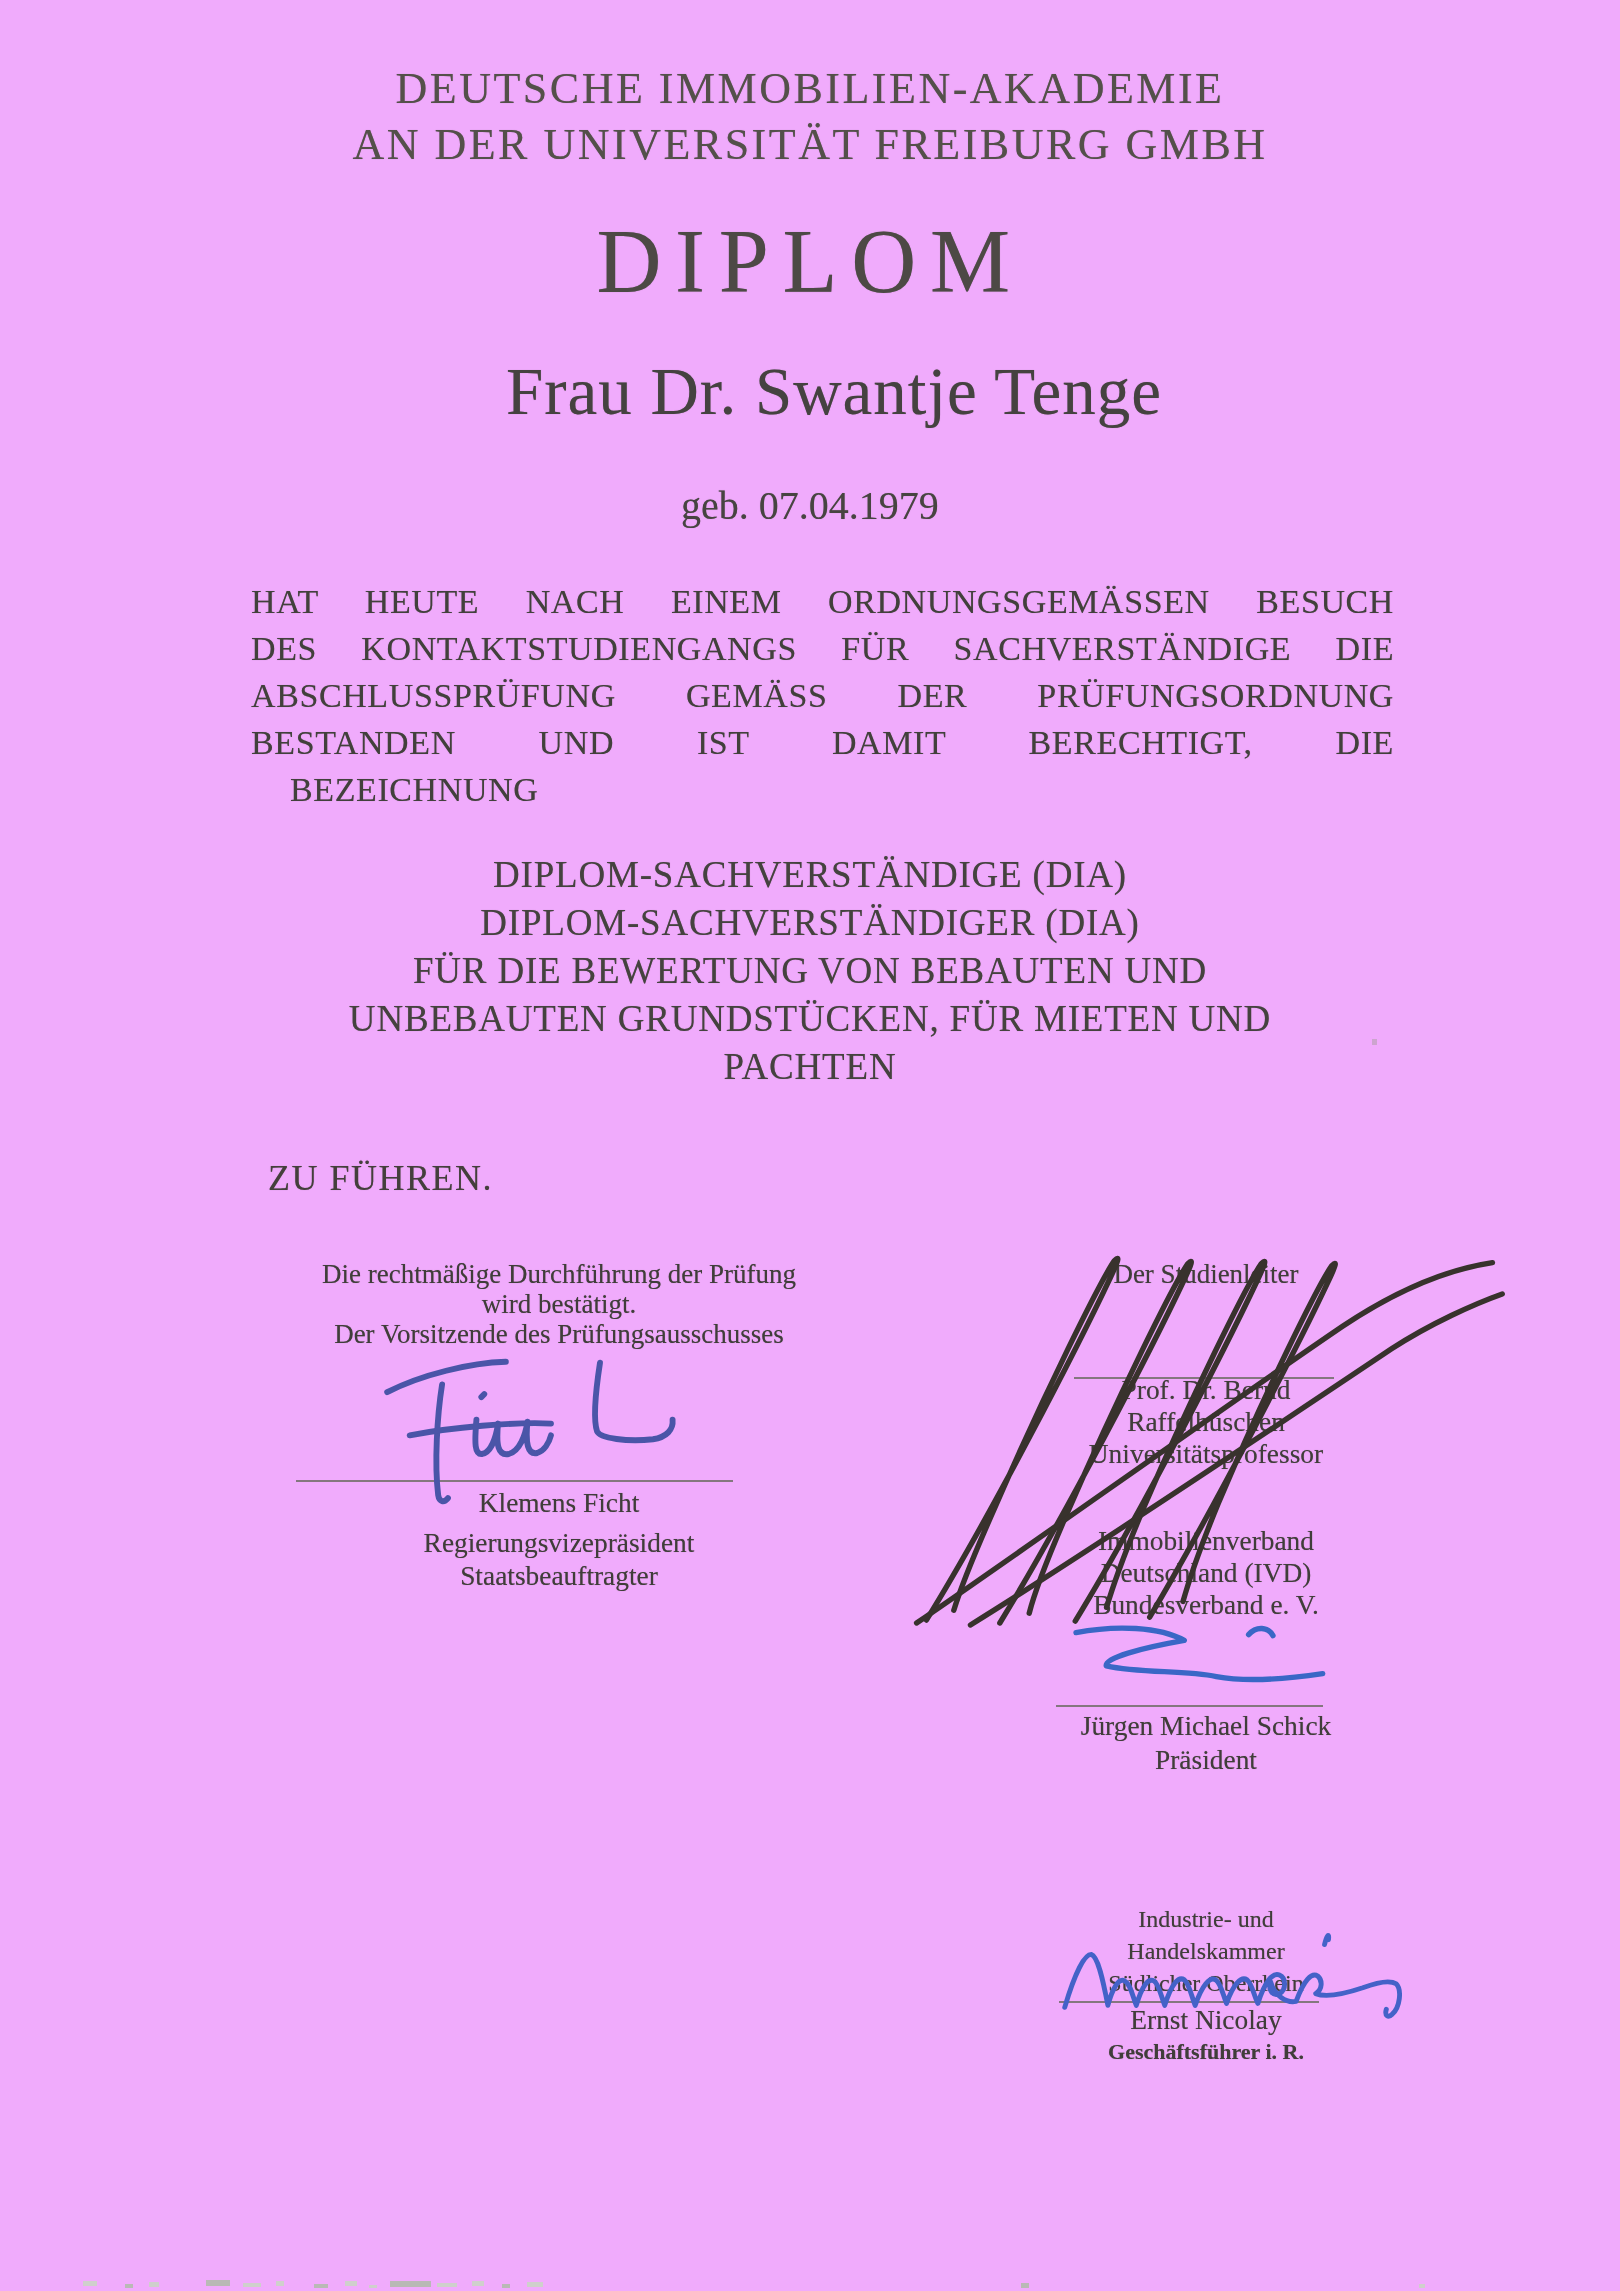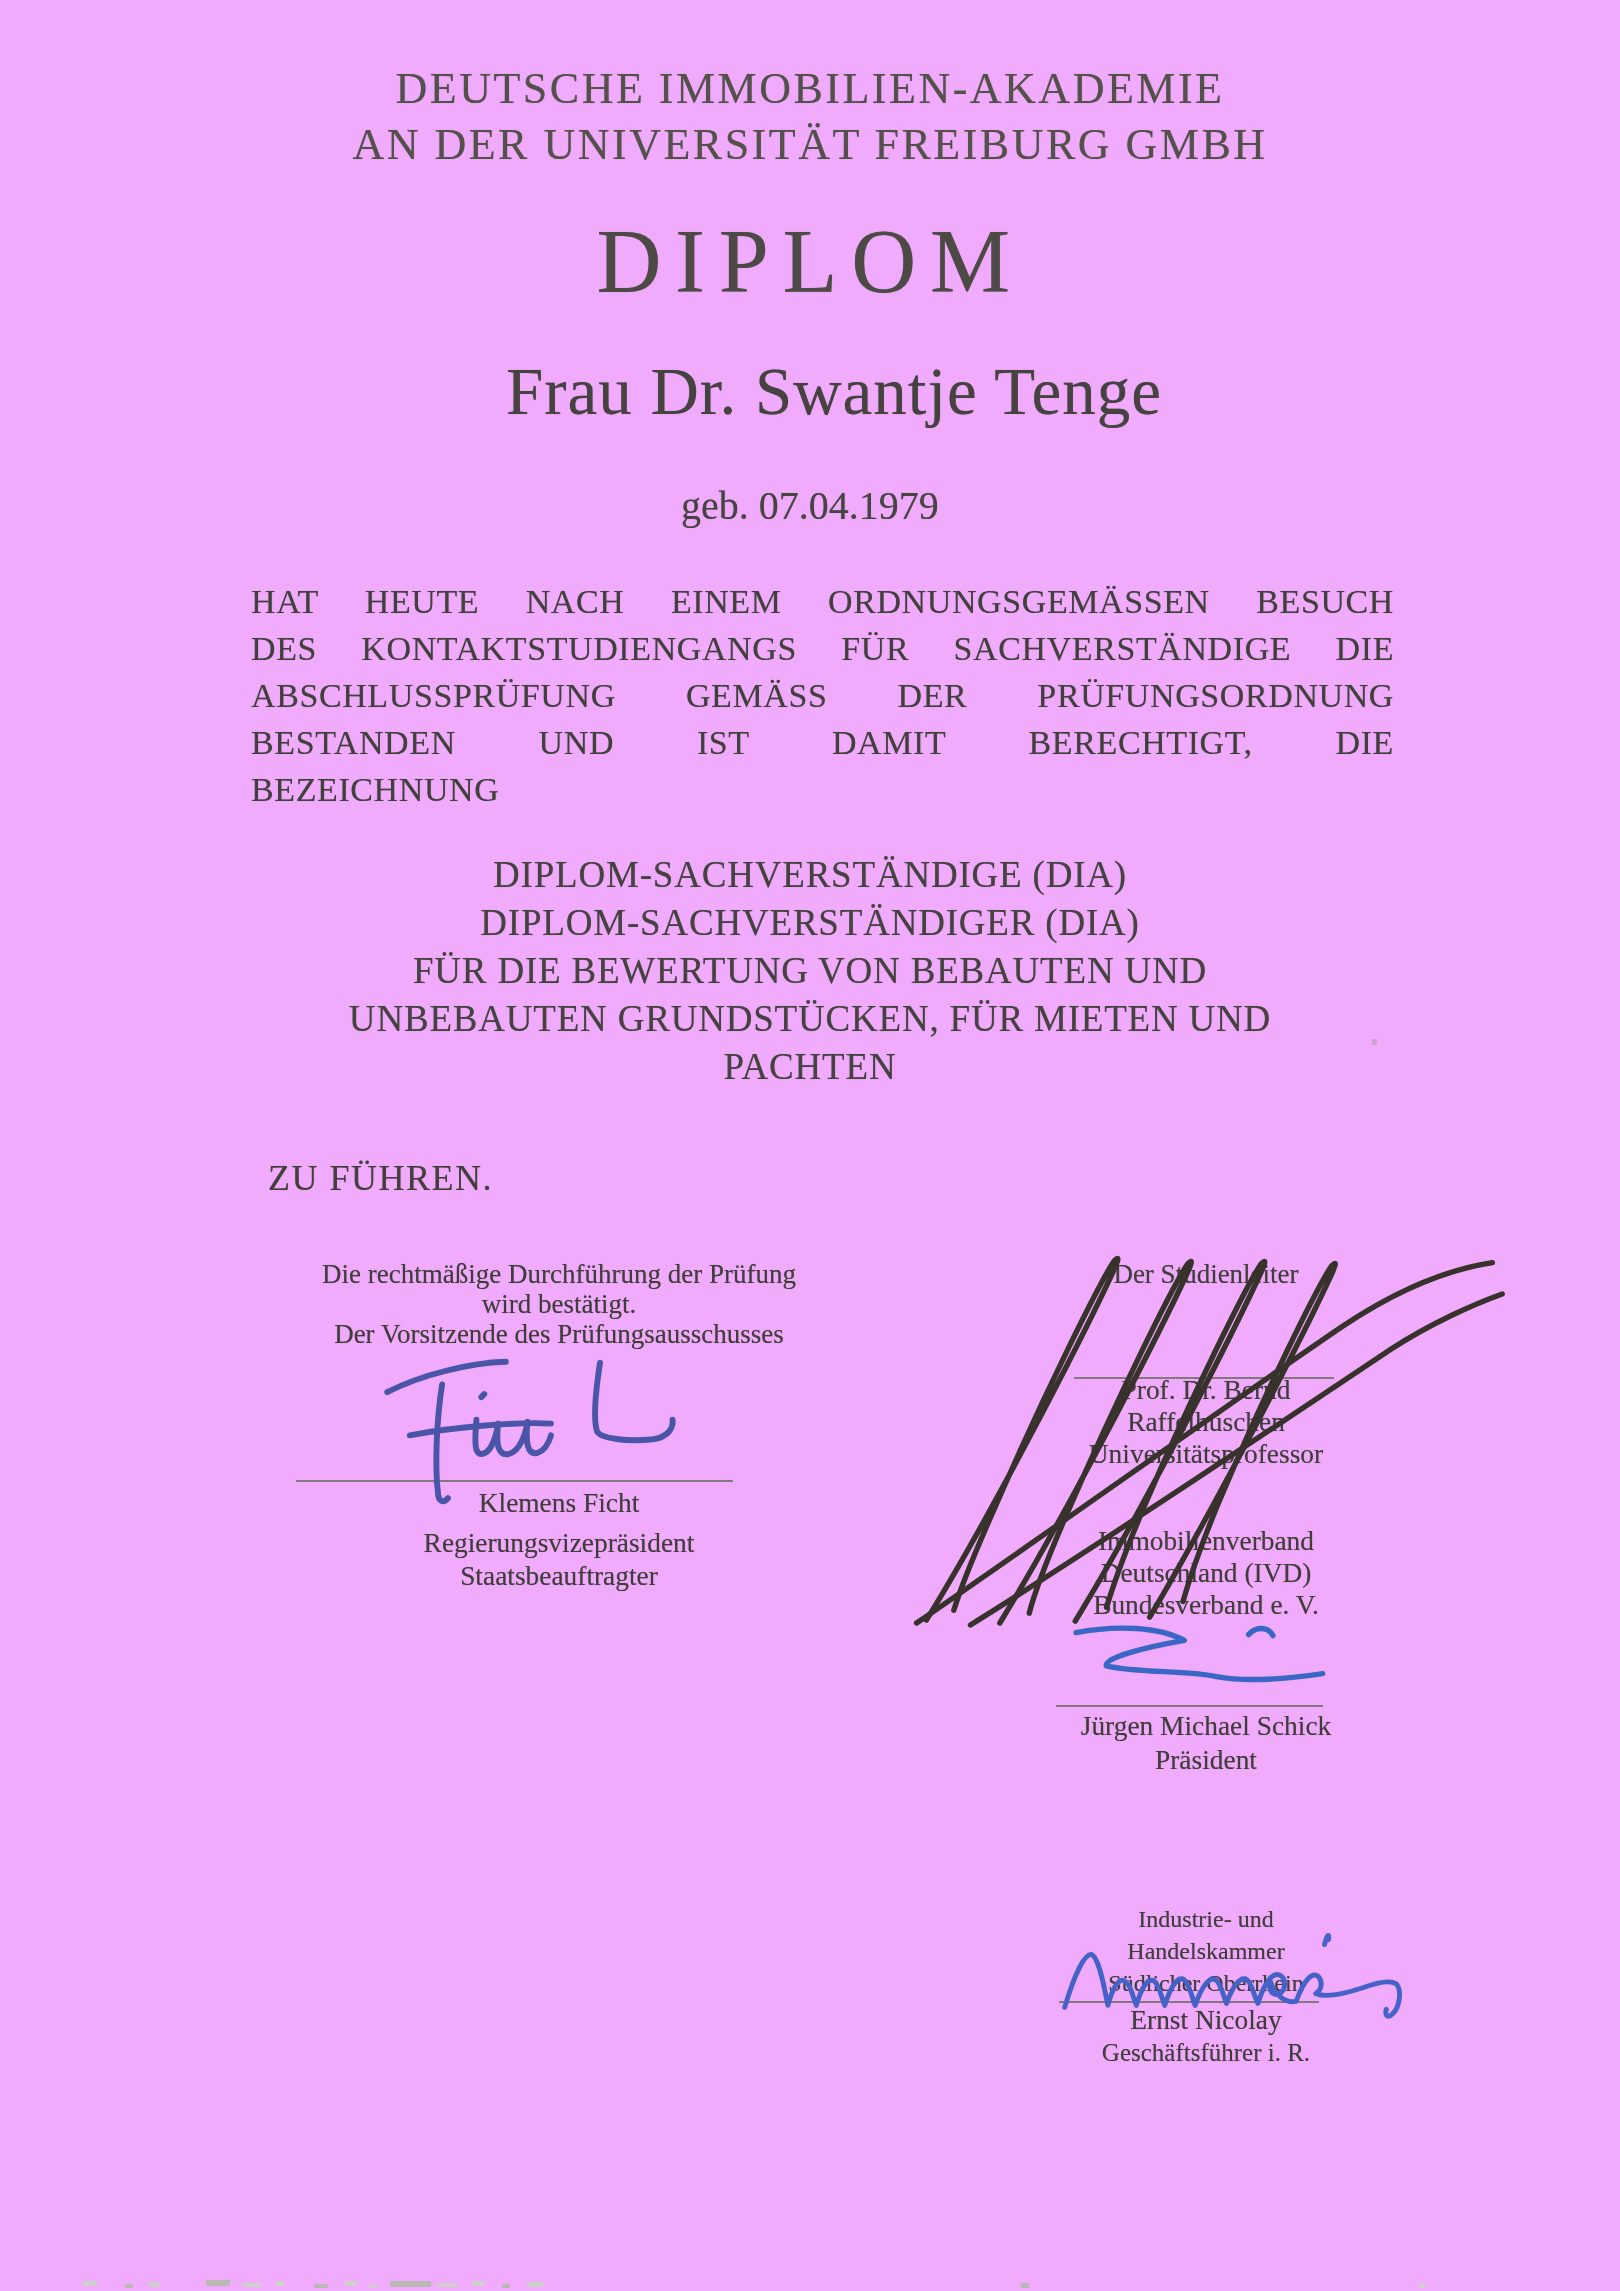--- a/index.html
+++ b/index.html
@@ -16,41 +16,41 @@
   .ctr{left:0;width:1620px;text-align:center;}
   .soft{text-shadow:0 0 0.7px rgba(80,75,70,.55);}
 
   .issuer{top:61px;font-size:44px;letter-spacing:2.5px;line-height:56px;color:#54504a;}
   .title{top:210px;font-size:90px;letter-spacing:13.7px;color:#4d4945;}
   .recipient{top:353px;font-size:67px;letter-spacing:1px;color:#454240;padding-left:24px;}
   .birth{top:482px;font-size:40px;color:#474441;}
 
   .bodyblock{top:578px;left:251px;width:1143px;font-size:34px;line-height:47px;letter-spacing:0.6px;color:#42403c;}
   .body-line{text-align:justify;text-align-last:justify;white-space:normal;}
-  .body-line.last{text-align:left;text-align-last:left;}
+  .body-line.last{text-align:left;text-align-last:left;margin-left:39px;}
 
   .designation{top:851px;font-size:37px;line-height:48px;letter-spacing:0.8px;color:#45423f;}
 
   .closing-left{top:1157px;left:268px;font-size:36px;letter-spacing:1.5px;color:#443f3c;}
   .closing-right{top:1157px;left:783px;font-size:36px;letter-spacing:0.5px;color:#443f3c;}
 
   .sigtext{font-size:27px;line-height:30px;color:#403d3a;}
   .left-note{top:1259px;left:265px;width:588px;text-align:center;}
   .left-name{top:1488px;left:265px;width:588px;text-align:center;font-size:27.4px;}
   .left-titles{top:1527px;left:265px;width:588px;text-align:center;font-size:27.4px;line-height:33px;}
 
   .rcol{left:1000px;width:412px;text-align:center;}
   .r-role{top:1259px;}
   .r-namelines{top:1374px;font-size:27.4px;line-height:32px;}
   .r-org1{top:1525px;font-size:27.4px;line-height:32px;}
   .r-name2{top:1711px;font-size:27.4px;}
   .r-title2{top:1745px;font-size:27.4px;}
   .r-org2{top:1903px;font-size:24px;line-height:32px;}
   .r-name3{top:2005px;font-size:27.4px;}
-  .r-title3{top:2039px;font-size:25px;}
+  .r-title3{top:2039px;font-size:22px;font-weight:bold;}
 
   .rule{position:absolute;height:2px;background:#716d67;opacity:.85;}
   .rule-ficht{left:296px;top:1480px;width:437px;}
   .rule-raff{left:1074px;top:1377px;width:260px;}
   .rule-schick{left:1056px;top:1705px;width:267px;}
   .rule-nicolay{left:1059px;top:2001px;width:260px;}
 
   svg.sig{position:absolute;overflow:visible;z-index:3;}
   svg.sig path{fill:none;stroke-linecap:round;stroke-linejoin:round;}
   .sig-ficht{left:294px;top:1345px;}

